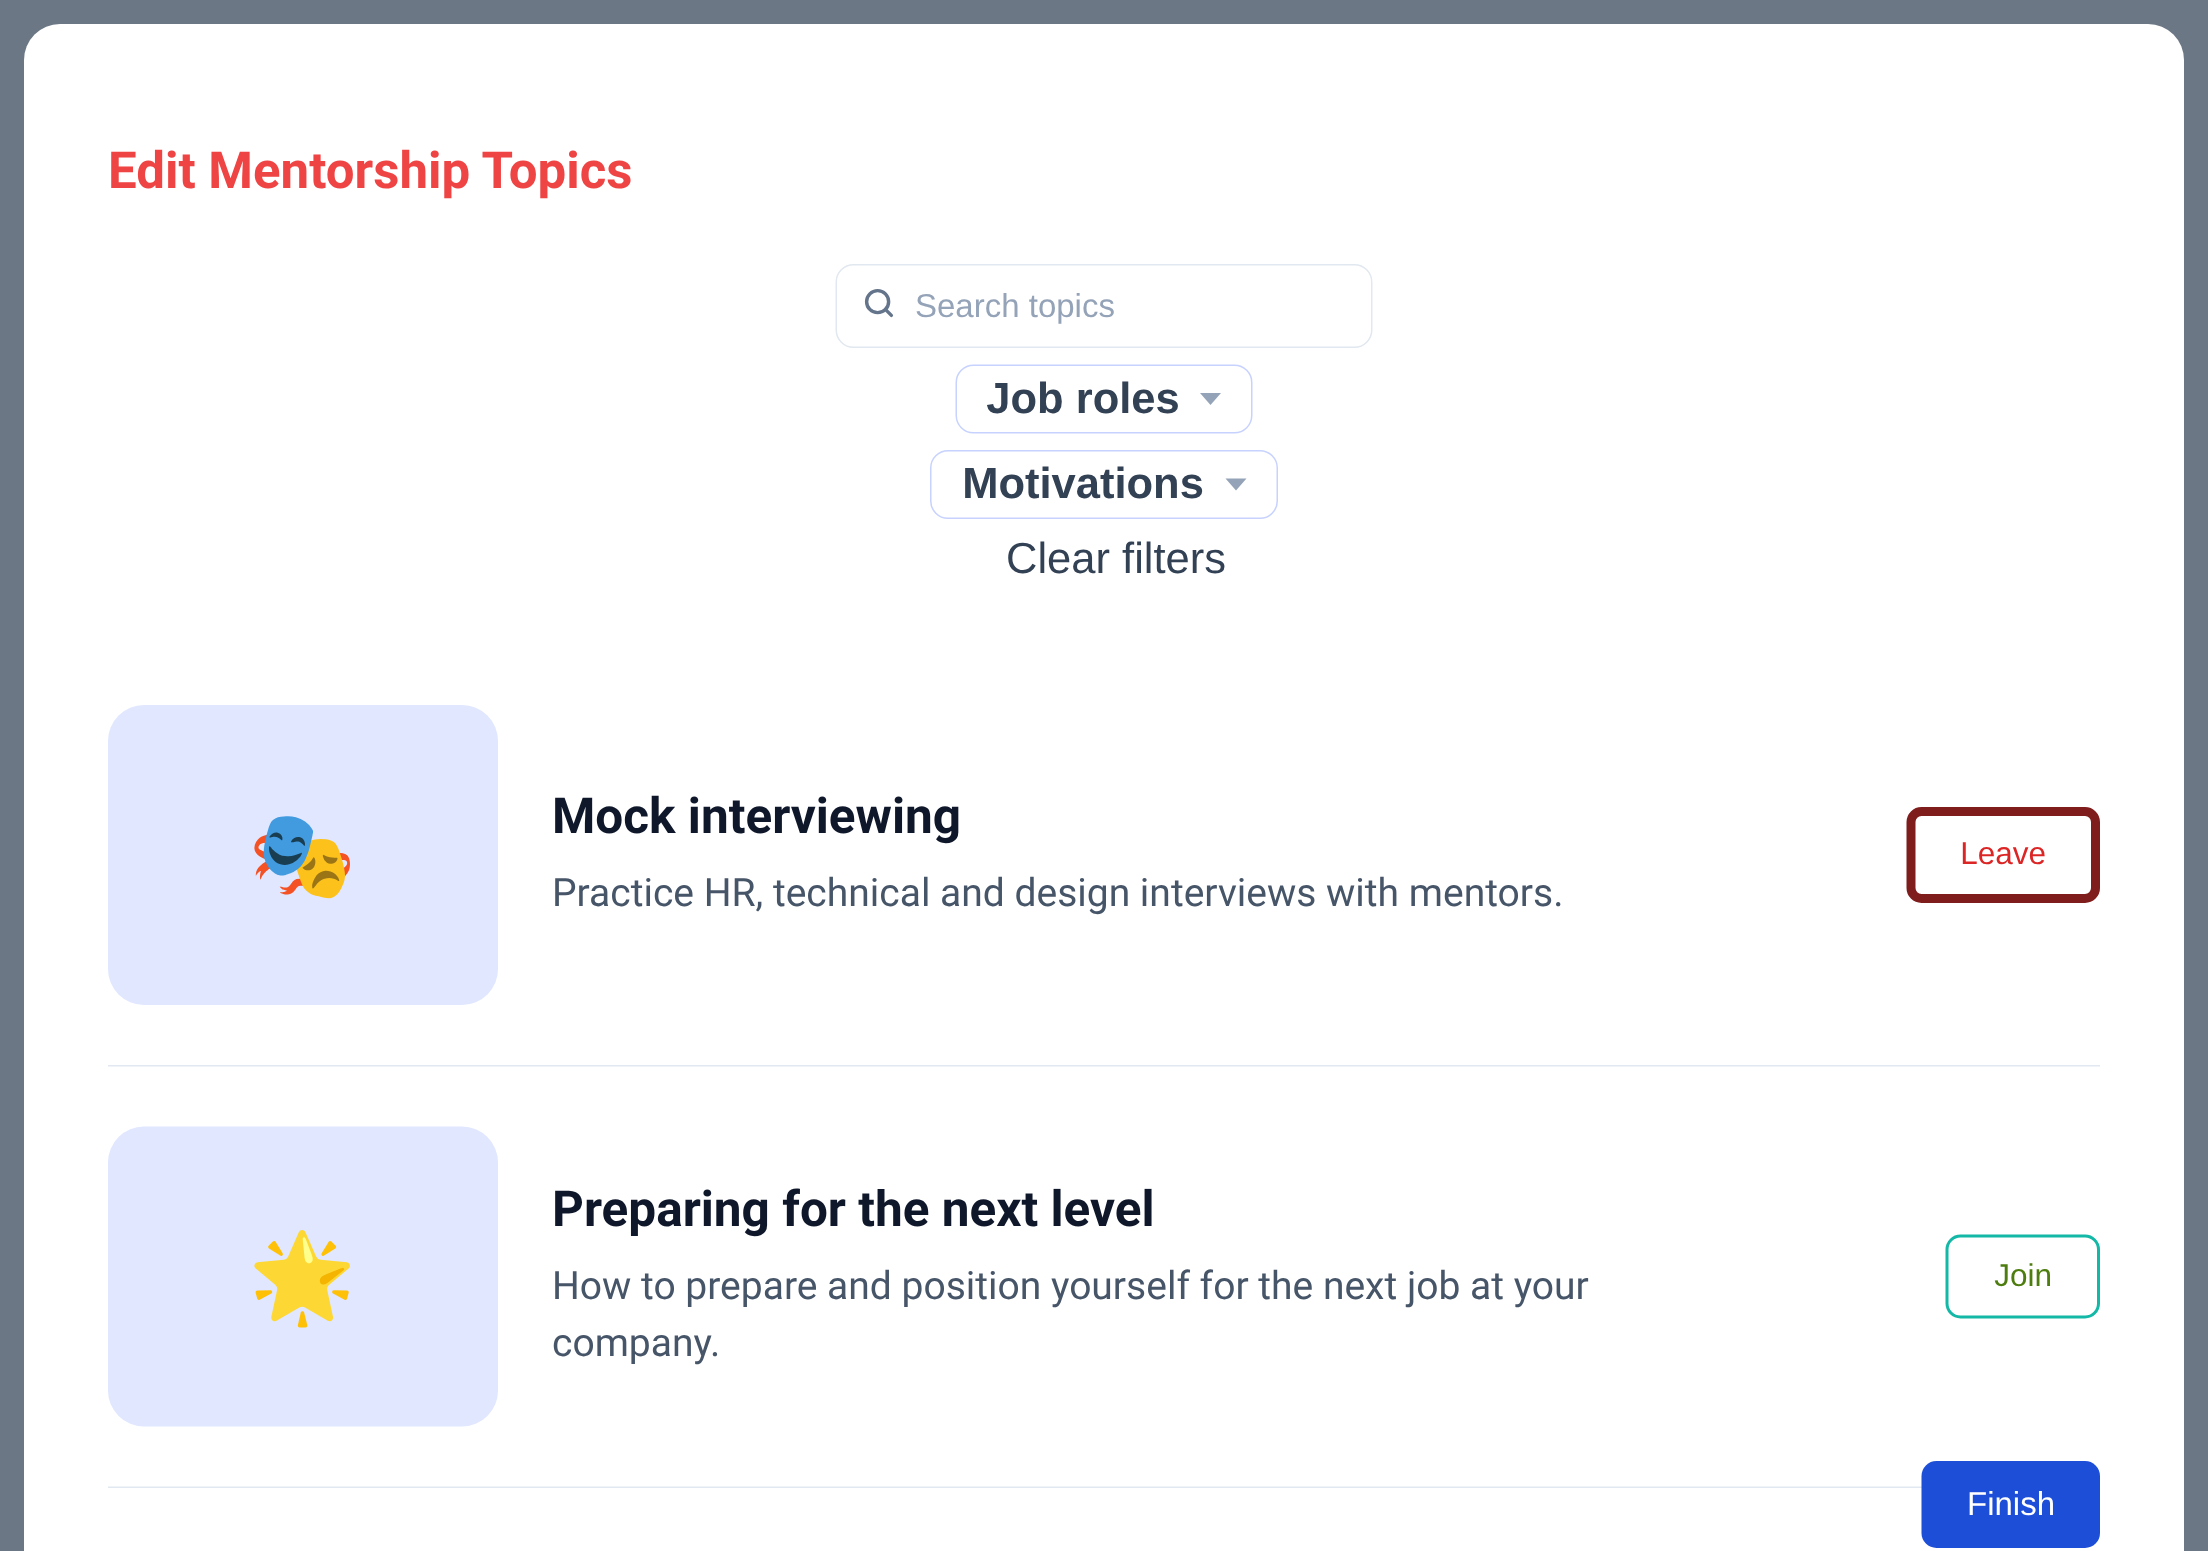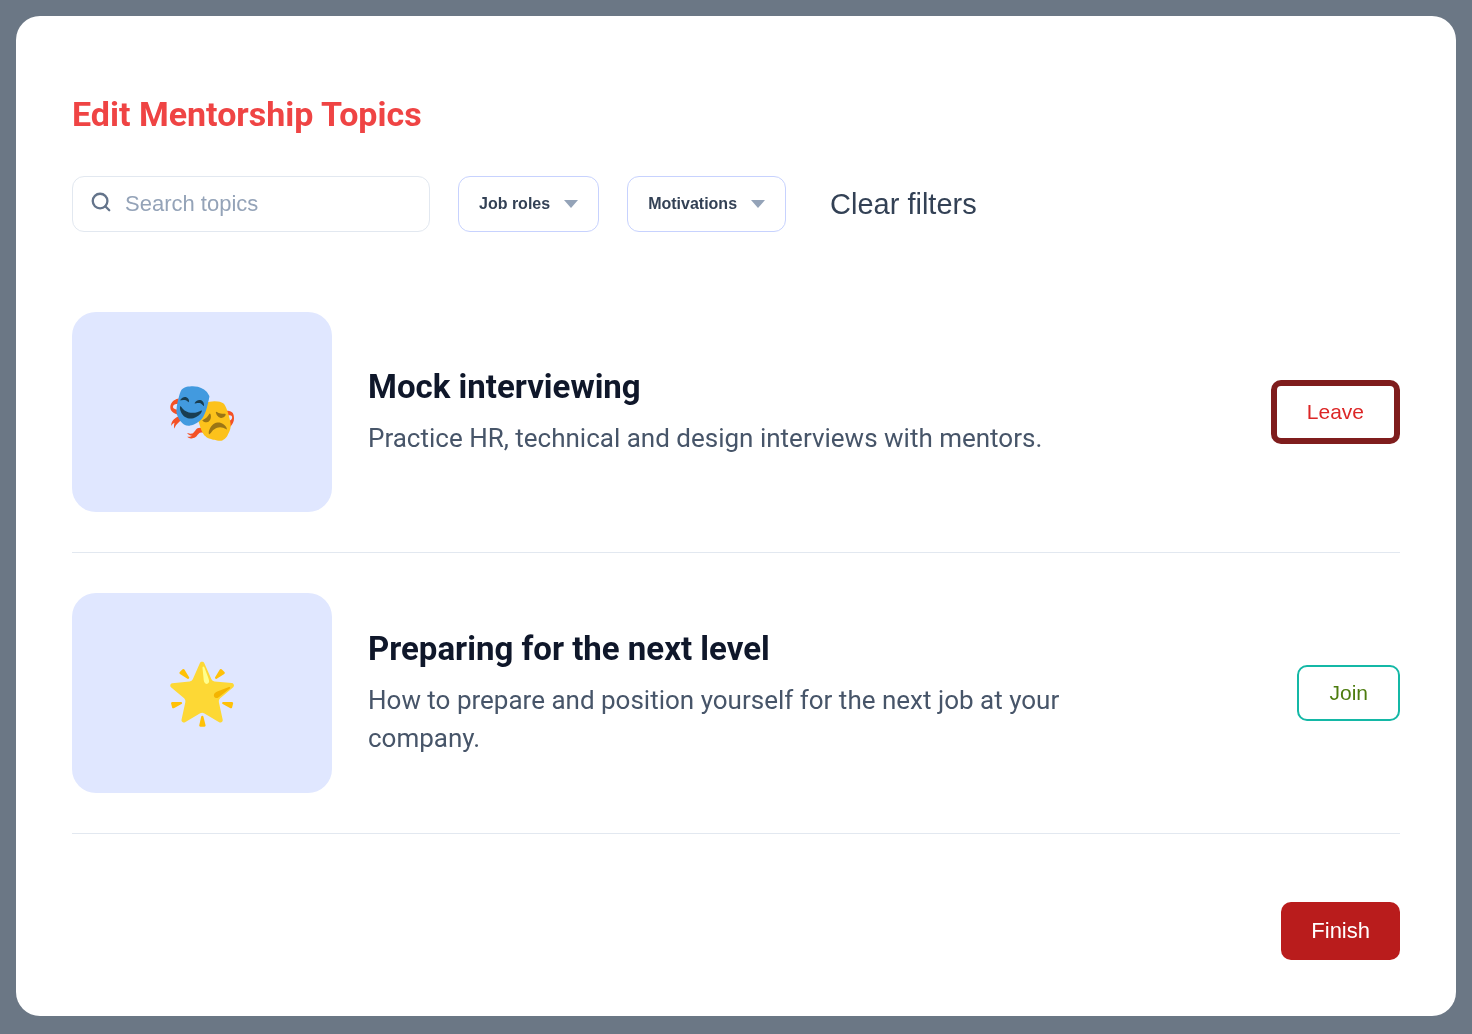--- a/index.html
+++ b/index.html
@@ -29,22 +29,23 @@
     .page-title {
       font-size: 34px;
       font-weight: 700;
       color: #ef4444;
       margin-bottom: 42px;
     }
     
     .filters-row {
       display: flex;
       align-items: center;
-      gap: 28px;
+      gap: 11px;
       margin-bottom: 80px;
+      flex-direction: column;
     }
     
     .search-container {
       position: relative;
       width: 358px;
     }
     
     .search-icon {
       position: absolute;
       left: 18px;
@@ -62,30 +63,30 @@
       font-size: 22px;
       color: #334155;
       outline: none;
     }
     
     .search-input::placeholder {
       color: #94a3b8;
     }
     
     .filter-dropdown {
-      height: 56px;
+      height: 46px;
       border: 1px solid #c7d2fe;
       border-radius: 12px;
       padding: 0 20px;
       background: #ffffff;
       display: flex;
       align-items: center;
       gap: 14px;
       cursor: pointer;
-      font-size: 16px;
+      font-size: 29px;
       font-weight: 600;
       color: #334155;
     }
     
     .dropdown-caret {
       width: 0;
       height: 0;
       border-left: 7px solid transparent;
       border-right: 7px solid transparent;
       border-top: 8px solid #94a3b8;
@@ -178,21 +179,21 @@
     
     .join-button {
       border: 2px solid #14b8a6;
       color: #4d7c0f;
     }
     
     .finish-button {
       position: absolute;
       bottom: 56px;
       right: 56px;
-      background: #b91c1c;
+      background: #1d4ed8;
       color: #ffffff;
       border: none;
       border-radius: 10px;
       padding: 16px 30px;
       font-size: 22px;
       font-weight: 500;
       cursor: pointer;
     }
   </style>
 </head>

